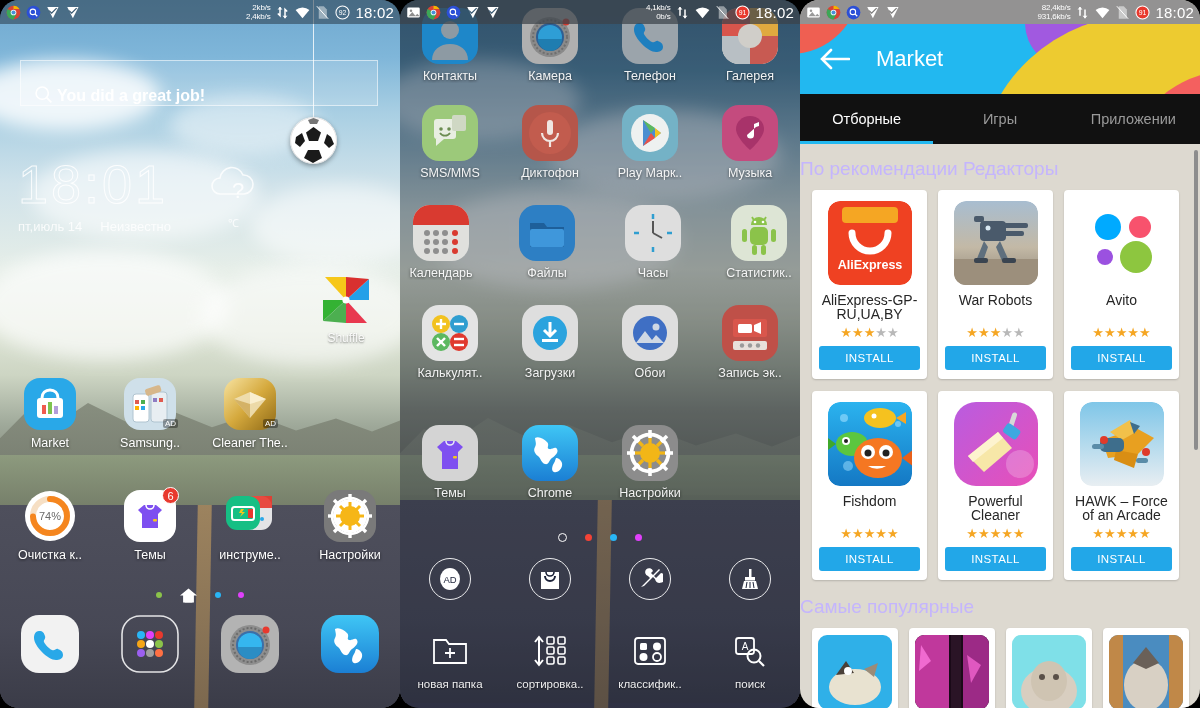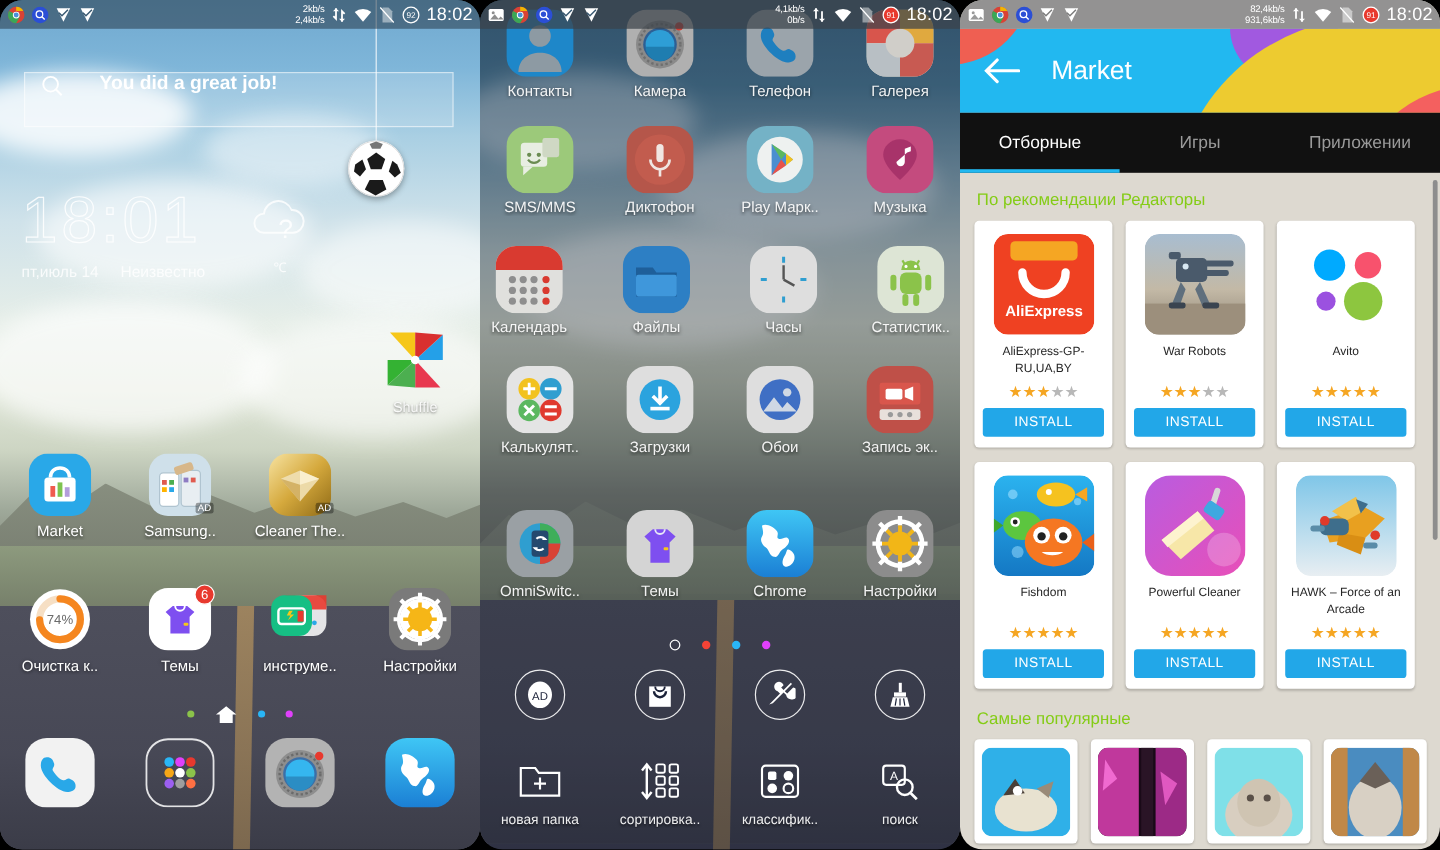--- a/index.html
+++ b/index.html
@@ -65,21 +65,21 @@
   .road-line {
     position:absolute; top:505px; left:196px; width:14px; height:203px;
     background:linear-gradient(to bottom,rgba(170,140,95,0.85),rgba(140,115,80,0.8));
     transform:skewX(-1deg);
   }
   
   .search-widget {
     position:absolute; left:20px; top:60px; width:358px; height:46px;
     border:1px solid rgba(255,255,255,0.55);
     background:rgba(255,255,255,0.17);
-    display:flex; align-items:flex-start; padding:0 12px; gap:29px;
+    display:flex; align-items:flex-end; padding:0 12px; gap:3px;
     z-index:10;
   }
   .search-text { color:#fff; font-size:16px; font-weight:bold; }
   .hang-line {
     position:absolute; left:313px; top:0; width:1px; height:128px;
     background:rgba(255,255,255,0.8); z-index:9;
   }
   .soccer-ball {
     position:absolute; left:290px; top:117px; width:47px; height:47px;
     border-radius:50%; background:#fff; z-index:11;
@@ -178,28 +178,28 @@
     position:absolute; top:94px; left:0; width:100%; height:50px;
     background:#111; display:flex; z-index:6;text-align:right;
   }
   .tab { flex:1; display:flex; align-items:center; justify-content:center;
     font-size:14.5px; color:#9a9a9a; position:relative; }
   .tab.active { color:#fff; }
   .tab.active::after {
     content:''; position:absolute; bottom:0; left:0; right:0; height:3px; background:#22b8f0;
   }
   .market-scroll { position:absolute; top:144px; left:0; width:100%; bottom:0; overflow:hidden; }
-  .sec-title { font-size:14px; color:#84cc16; padding:14px 0 10px 14px; }
+  .sec-title { font-size:19px; color:#c4b5fd; padding:14px 0 10px 0; }
   .card-row { display:flex; gap:11px; padding:0 12px; }
   .card {
     width:115px; background:#fff; border-radius:4px; padding:11px 7px 9px;
     box-shadow:0 1px 2px rgba(0,0,0,0.18); text-align:center;
   }
   .card-thumb { width:84px; height:84px; margin:0 auto 8px; border-radius:12px; overflow:hidden; position:relative; }
-  .card-name { font-size:10px; color:#262626; line-height:14px; min-height:28px; }
+  .card-name { font-size:14px; color:#262626; line-height:14px; min-height:28px; }
   .stars { margin:5px 0 7px; font-size:13px; letter-spacing:0px; line-height:13px; }
   .star-on { color:#f5a623; }
   .star-off { color:#b8b8b8; }
   .install-btn {
     background:#22a7e8; color:#fff; font-size:11.5px; padding:6px 0;
     border-radius:3px; letter-spacing:0.4px;
   }
   .scrollbar {
     position:absolute; right:2px; top:150px; width:4px; height:300px;
     background:#8d8d8d; border-radius:2px; z-index:20;
@@ -777,31 +777,20 @@
               <circle cx="36" cy="40.5" r="2.2"></circle>
             </g>
       </svg></div>
       <div class="d-label">Запись эк..</div>
     </div>
   </div>
 
   <div class="d-grid" style="top:425px;">
     <div class="d-cell">
       <div class="d-ico"><svg width="56" height="56" viewBox="0 0 56 56">
-        <rect width="56" height="56" rx="17" fill="#9aa0a4"></rect>
-        <circle cx="28" cy="28" r="17" fill="#2f9ed0"></circle>
-        <path d="M28 11a17 17 0 0117 17H28z" fill="#3fae5a"></path>
-        <path d="M45 28a17 17 0 01-17 17V28z" fill="#d94235"></path>
-        <rect x="21" y="17" width="14" height="22" rx="3" fill="#25496e"></rect>
-        <path d="M25 24a5 5 0 017 0l-2 0M31 32a5 5 0 01-7 0l2 0" stroke="#fff" stroke-width="1.8" fill="none"></path>
-      </svg></div>
-      <div class="d-label">OmniSwitc..</div>
-    </div>
-    <div class="d-cell">
-      <div class="d-ico"><svg width="56" height="56" viewBox="0 0 56 56">
         <rect width="56" height="56" rx="17" fill="#d4d4d4"></rect>
         <path d="M22 16h12l7 6-5 5v17H20V27l-5-5z" fill="#7e4ff0"></path>
         <path d="M24 16a4 4 0 008 0" fill="none" stroke="#e8e8f8" stroke-width="1.6"></path>
         <rect x="31" y="31" width="4" height="2.5" rx="1" fill="#f6c719"></rect>
       </svg></div>
       <div class="d-label">Темы</div>
     </div>
     <div class="d-cell">
       <div class="d-ico"><svg width="56" height="56" viewBox="0 0 56 56">
         <defs>

